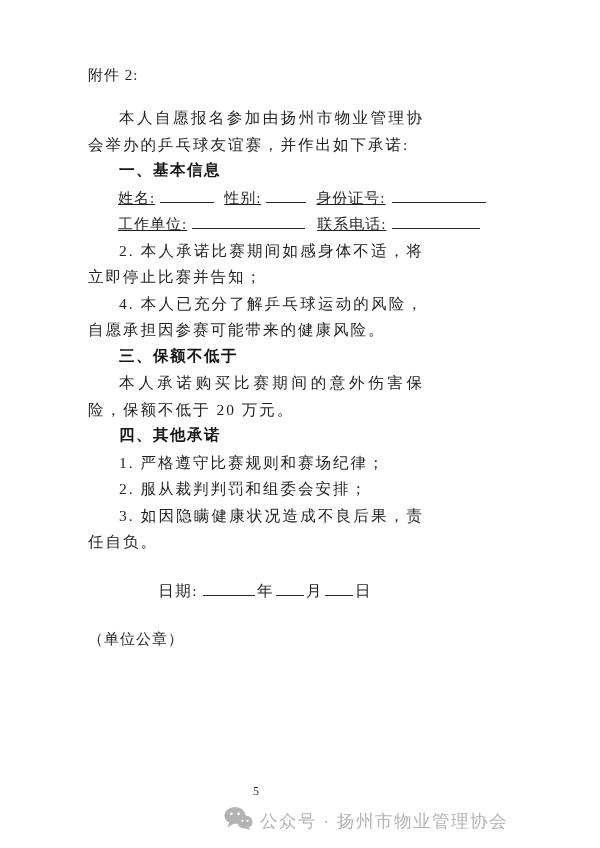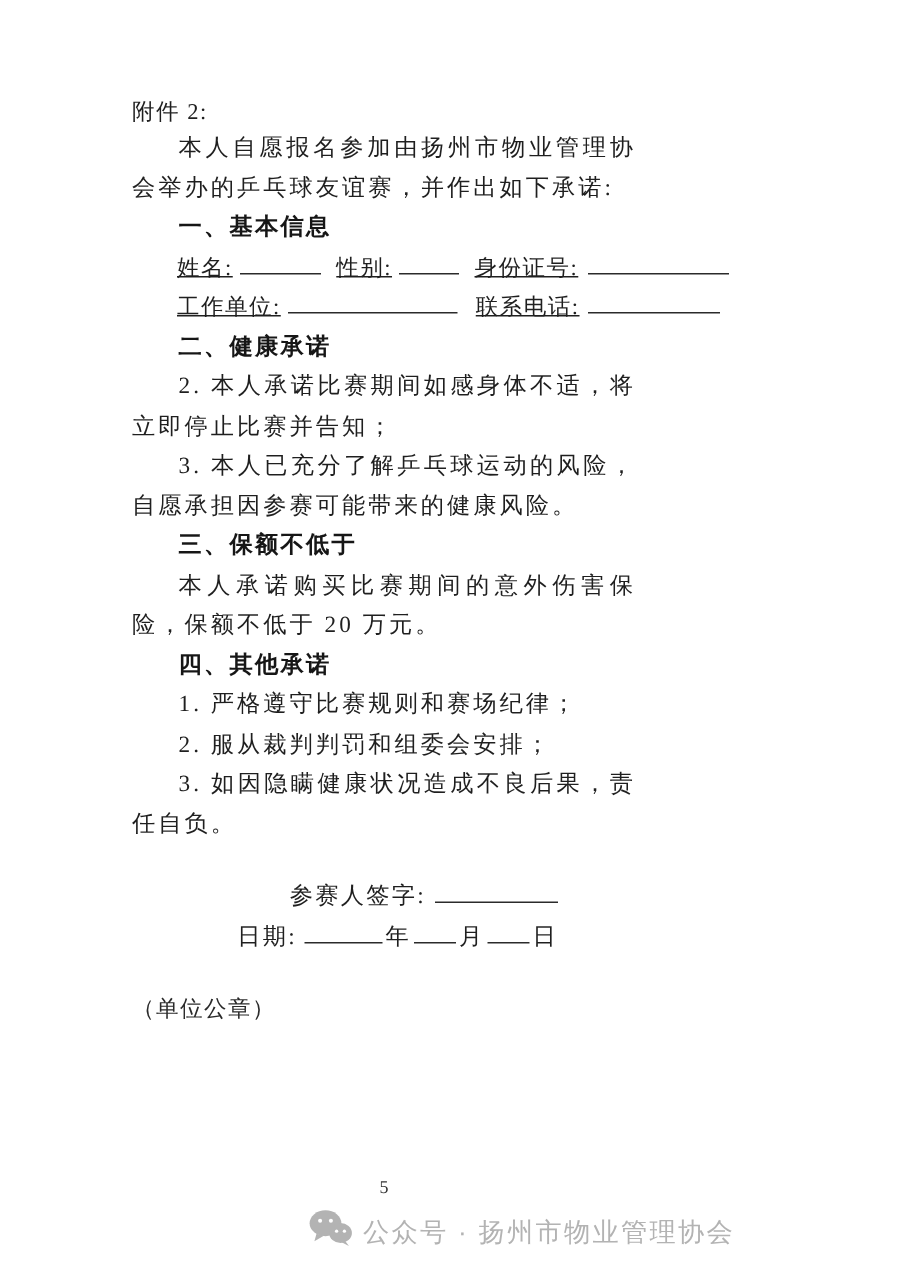--- a/index.html
+++ b/index.html
@@ -26,21 +26,21 @@
     letter-spacing: 3px; line-height: 30px;
     color: #111;
   }
   .para {
     font-size: 15.5px; line-height: 26.5px;
     letter-spacing: 2px;
     text-align: justify;
     text-indent: 2em;
     word-break: break-all;
   }
-  .intro { }
+  .intro { margin-top: 19px; }
   .sec-heading {
     font-family: Liberation Mono, monospace;
     font-size: 15.5px; font-weight: 700;
     line-height: 26.5px; letter-spacing: 1.5px;
     text-indent: 2em;
     color: #161616;
   }
   .fields-row {
     font-size: 15px; line-height: 26.5px; letter-spacing: 1px;
     padding-left: 2em;
@@ -76,21 +76,21 @@
     color: #2a2a2a;
   }
   .page-number {
     position: absolute;
     left: 0; right: 0; top: 784px;
     text-align: center;
     font-size: 12px; color: #333;
   }
   .footer-watermark {
     position: absolute;
-    right: 22px; top: 806px;
+    right: 4px; top: 806px;
     display: flex; align-items: center; gap: 7px;
     color: #b3b3b3;
     font-family: "Liberation Sans", "DejaVu Sans", sans-serif;
     font-size: 17.5px; letter-spacing: 1.5px;
   }
   .wechat-icon { display: inline-block; flex: 0 0 auto; }
 </style>
 </head>
 <body>
 
@@ -104,36 +104,32 @@
   <div class="sec-heading">一、基本信息</div>
 
   <div class="fields-row">
     <span>姓名:</span><span class="blank blank-name"></span><span>性别:</span><span class="blank blank-gender"></span><span>身份证号:</span><span class="blank blank-id"></span>
   </div>
 
   <div class="fields-row">
     <span>工作单位:</span><span class="blank blank-work"></span><span>联系电话:</span><span class="blank blank-phone"></span>
   </div>
 
-  <div class="sec-heading">二、健康承诺</div>
   <p class="para">2. 本人承诺比赛期间如感身体不适，将立即停止比赛并告知；</p>
-  <p class="para">3. 本人已充分了解乒乓球运动的风险，自愿承担因参赛可能带来的健康风险。</p>
+  <p class="para">4. 本人已充分了解乒乓球运动的风险，自愿承担因参赛可能带来的健康风险。</p>
 
   <div class="sec-heading">三、保额不低于</div>
   <p class="para">本人承诺购买比赛期间的意外伤害保险，保额不低于 20 万元。</p>
 
   <div class="sec-heading">四、其他承诺</div>
   <p class="para">1. 严格遵守比赛规则和赛场纪律；</p>
   <p class="para">2. 服从裁判判罚和组委会安排；</p>
   <p class="para">3. 如因隐瞒健康状况造成不良后果，责任自负。</p>
 
   <div class="signature-block">
-    <div>
-      <span>参赛人签字:</span><span class="blank blank-sign"></span>
-    </div>
     <div>
       <span>日期:</span><span class="blank blank-ymd"></span><span>年</span><span class="blank blank-md"></span><span>月</span><span class="blank blank-md"></span><span>日</span>
     </div>
   </div>
 
   <div class="seal-line">（单位公章）</div>
 
   <div class="page-number">5</div>
 
   <div class="footer-watermark">

